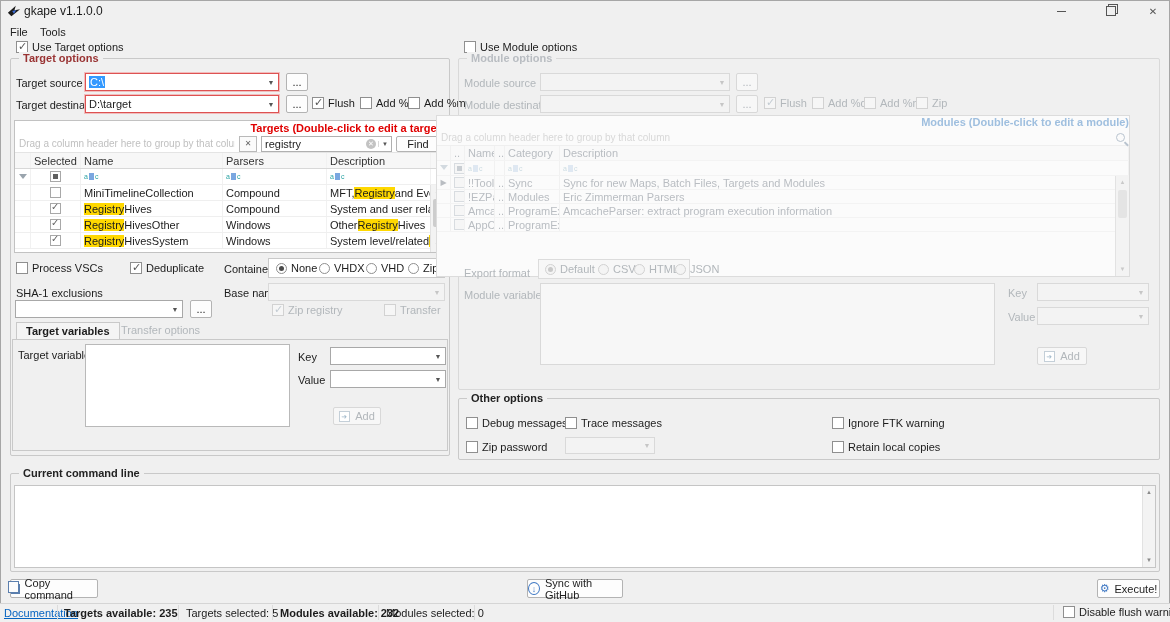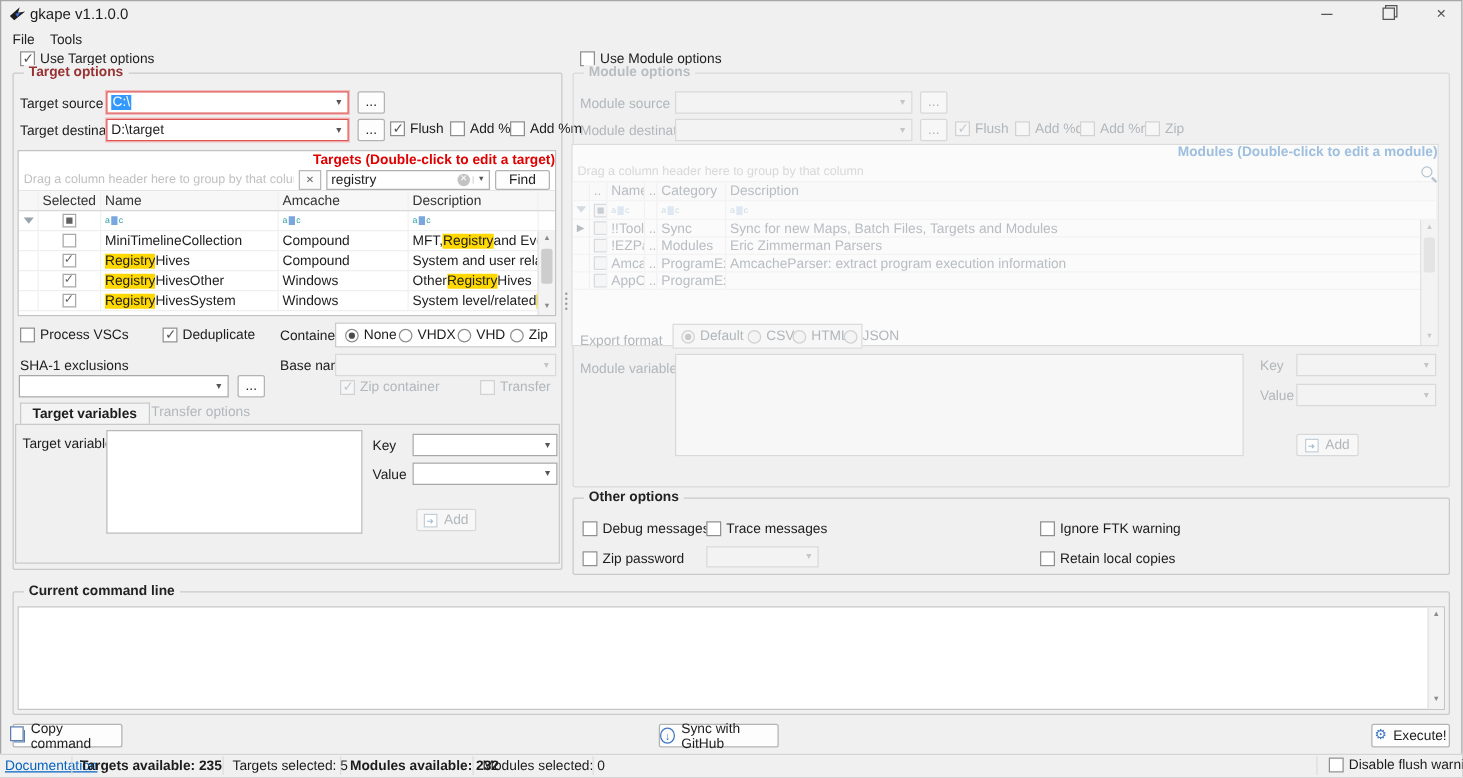--- a/index.html
+++ b/index.html
@@ -184,21 +184,21 @@
       <span class="txt">registry</span>
       <span class="circ-x">✕</span>
       <span class="dd">▼</span>
     </span>
     <span class="btn" style="width:44px;height:16px;position:relative">Find</span>
   </div>
   <div class="trow hrow" style="height:16px">
     <span class="c" style="width:16px"></span>
     <span class="c" style="width:50px">Selected</span>
     <span class="c" style="width:142px">Name</span>
-    <span class="c" style="width:104px">Amcache</span>
+    <span class="c" style="width:104px">Parsers</span>
     <span class="c" style="width:104px">Description</span>
   </div>
   <div class="trow" style="height:16px">
     <span class="c" style="width:16px;justify-content:center">
         <span class="funnel"></span>
       </span>
     <span class="c" style="width:50px">
         <span class="gridcb indet"></span>
       </span>
     <span class="c" style="width:142px">
@@ -329,21 +329,21 @@
   <span class="val"></span>
     <span class="arrow">▼</span>
 </div>
 <div class="abs combo" style="left:15px;top:300px;width:168px">
   <span class="val"></span>
     <span class="arrow">▼</span>
 </div>
 <div class="abs btn" style="left:190px;top:300px;width:22px;height:18px">...</div>
 <label class="abs cb disabled" style="left:272px;top:304px">
   <span class="box checked"></span>
-    <span>Zip container</span>
+    <span>Zip registry</span>
 </label>
 <label class="abs cb disabled" style="left:384px;top:304px">
   <span class="box"></span>
     <span>Transfer</span>
 </label>
 
 <span class="abs tab active" style="left:16px;top:322px">Target variables</span>
 <span class="abs tab dis" style="left:112px;top:322px">Transfer options</span>
 <div class="abs tabpanel" style="left:12px;top:339px;width:436px;height:112px"></div>
 <span class="abs" style="left:18px;top:349px">Target variables</span>
@@ -402,21 +402,21 @@
 </label>
 <label class="abs cb disabled" style="left:864px;top:97px">
   <span class="box"></span>
     <span>Add %m</span>
 </label>
 <label class="abs cb disabled" style="left:916px;top:97px">
   <span class="box"></span>
     <span>Zip</span>
 </label>
 
-<div class="abs tbl dis" style="left:457px;top:115px;width:694px;height:162px">
+<div class="abs tbl dis" style="left:436px;top:115px;width:694px;height:162px">
   <div class="tbl-title" style="height:13px;line-height:13px">Modules (Double-click to edit a module)</div>
   <div class="group-row" style="height:17px;border-color:#efefef">
     <span class="hint">Drag a column header here to group by that column</span>
     <span class="mag"></span>
   </div>
   <div class="trow hrow" style="height:15px">
     <span class="c" style="width:14px"></span>
     <span class="c" style="width:14px">..</span>
     <span class="c" style="width:30px">Name</span>
     <span class="c" style="width:10px">...</span>

